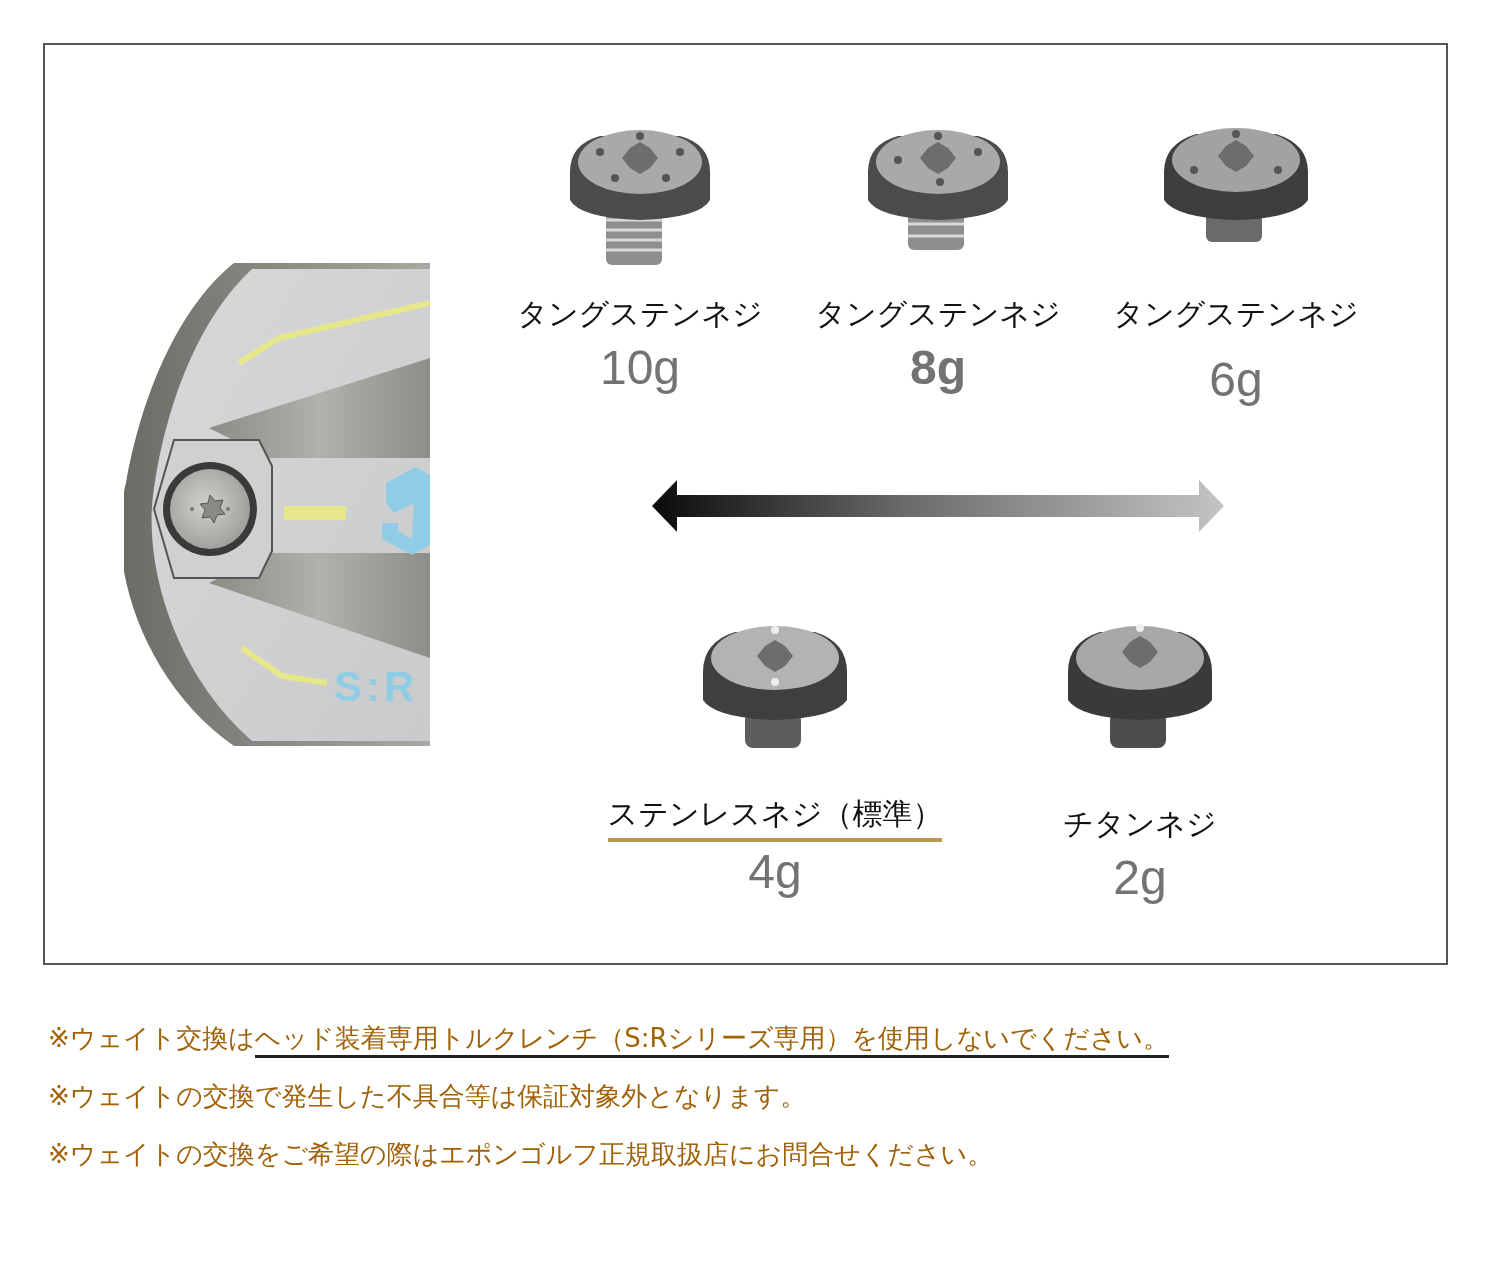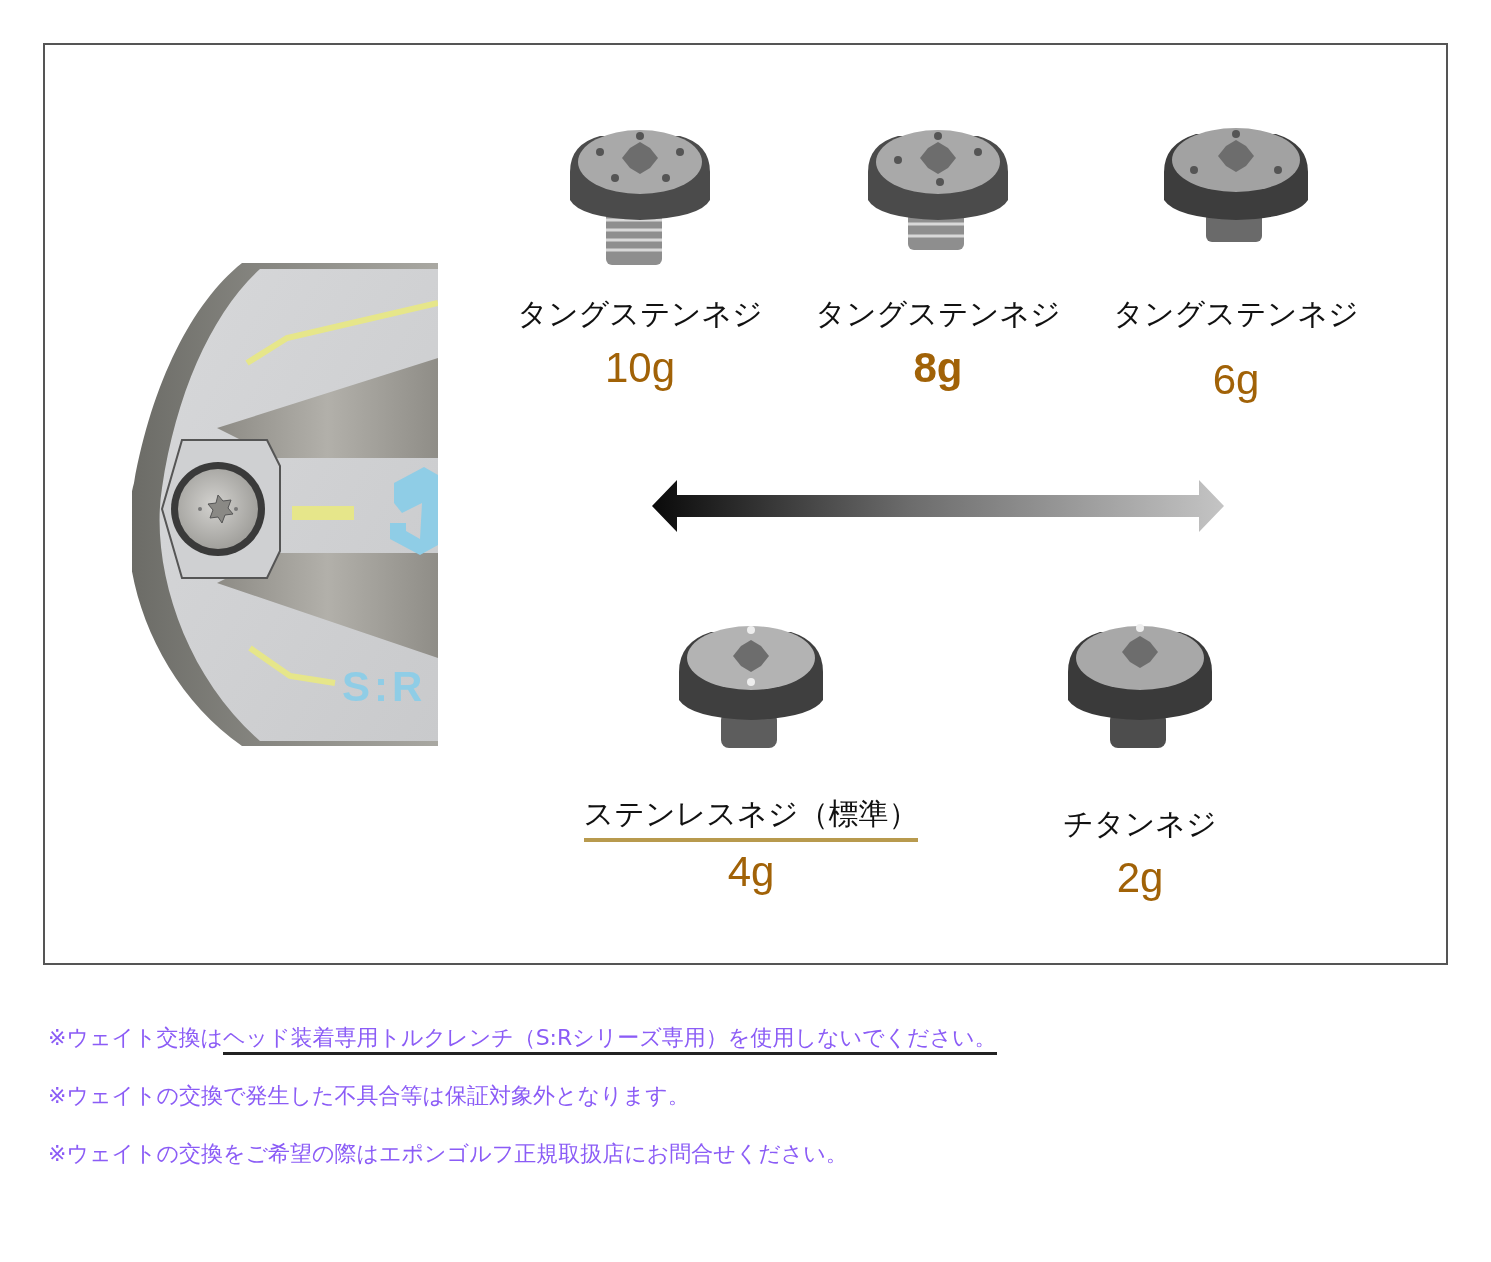--- a/index.html
+++ b/index.html
@@ -6,49 +6,49 @@
   html, body { width: 1491px; height: 1262px; background: #ffffff; overflow: hidden; }
   body { position: relative; font-family: "DejaVu Sans", "Liberation Sans", sans-serif; color: #111; }
 
   .frame {
     position: absolute; left: 43px; top: 43px; width: 1405px; height: 922px;
     border: 2px solid #555; background: #fff;
   }
 
   
   .head {
-    position: absolute; left: 132px; top: 263px; width: 306px; height: 483px;
+    position: absolute; left: 124px; top: 263px; width: 306px; height: 483px;
     overflow: hidden;
   }
   .head svg { display: block; }
 
   
   .screw {
     position: absolute; display: flex; flex-direction: column; align-items: center;
   }
   .screw .img { width: 160px; height: 160px; }
   .screw .name {
     font-size: 30px; line-height: 40px; white-space: nowrap; letter-spacing: 0px;
     color: #111;
   }
   .screw .weight {
     font-family: "Liberation Sans", "DejaVu Sans", sans-serif;
-    font-size: 42px; line-height: 56px; color: #a16207;
+    font-size: 48px; line-height: 56px; color: #737373;
   }
   .screw .name.std {
     border-bottom: 4px solid #b89a4e; padding-bottom: 4px;
   }
 
   
   .arrow { position: absolute; left: 650px; top: 478px; width: 576px; height: 56px; }
 
   
   .notes { position: absolute; left: 48px; top: 1018px; }
   .note {
-    font-size: 22px; line-height: 40px; height: 58px; white-space: nowrap; color: #8b5cf6;
+    font-size: 26px; line-height: 40px; height: 58px; white-space: nowrap; color: #a16207;
   }
   .note .ul { border-bottom: 3px solid #222; padding-bottom: 2px; }
 </style>
 </head>
 <body>
 
 <div class="frame"></div>
 
 <div class="head">
   <svg width="306" height="483" viewBox="0 0 306 483">
@@ -151,21 +151,21 @@
   <defs>
     <linearGradient id="arrowgrad" x1="0" y1="0" x2="1" y2="0">
       <stop offset="0" stop-color="#0a0a0a"></stop>
       <stop offset="0.45" stop-color="#6c6c6c"></stop>
       <stop offset="1" stop-color="#c4c4c4"></stop>
     </linearGradient>
   </defs>
   <path d="M2 28 L27 2 L27 17 L549 17 L549 2 L574 28 L549 54 L549 39 L27 39 L27 54 Z" fill="url(#arrowgrad)"></path>
 </svg>
 
-<div class="screw" style="left:576px; top:612px; width:350px;align-items:center;">
+<div class="screw" style="left:600px; top:612px; width:350px;align-items:center;">
   <svg class="img" viewBox="0 0 160 160">
     <rect x="50" y="100" width="56" height="36" rx="8" fill="#5d5d5d"></rect>
     <path d="M8 60 Q8 30 40 20 L120 20 Q152 30 152 60 L152 88 Q140 106 80 108 Q20 106 8 88 Z" fill="#3f3f3f"></path>
     <ellipse cx="80" cy="46" rx="64" ry="32" fill="#b3b3b3"></ellipse>
     <path d="M70 34 l10 -6 l10 6 l8 10 l-8 10 l-10 6 l-10 -6 l-8 -10 Z" fill="#6d6d6d"></path>
     <circle cx="80" cy="18" r="4" fill="#eee"></circle>
       <circle cx="80" cy="70" r="4" fill="#eee"></circle>
   </svg>
   <div class="name std" style="margin-top:22px;">ステンレスネジ（標準）</div>
   <div class="weight" style="margin-top:2px;">4g</div>

